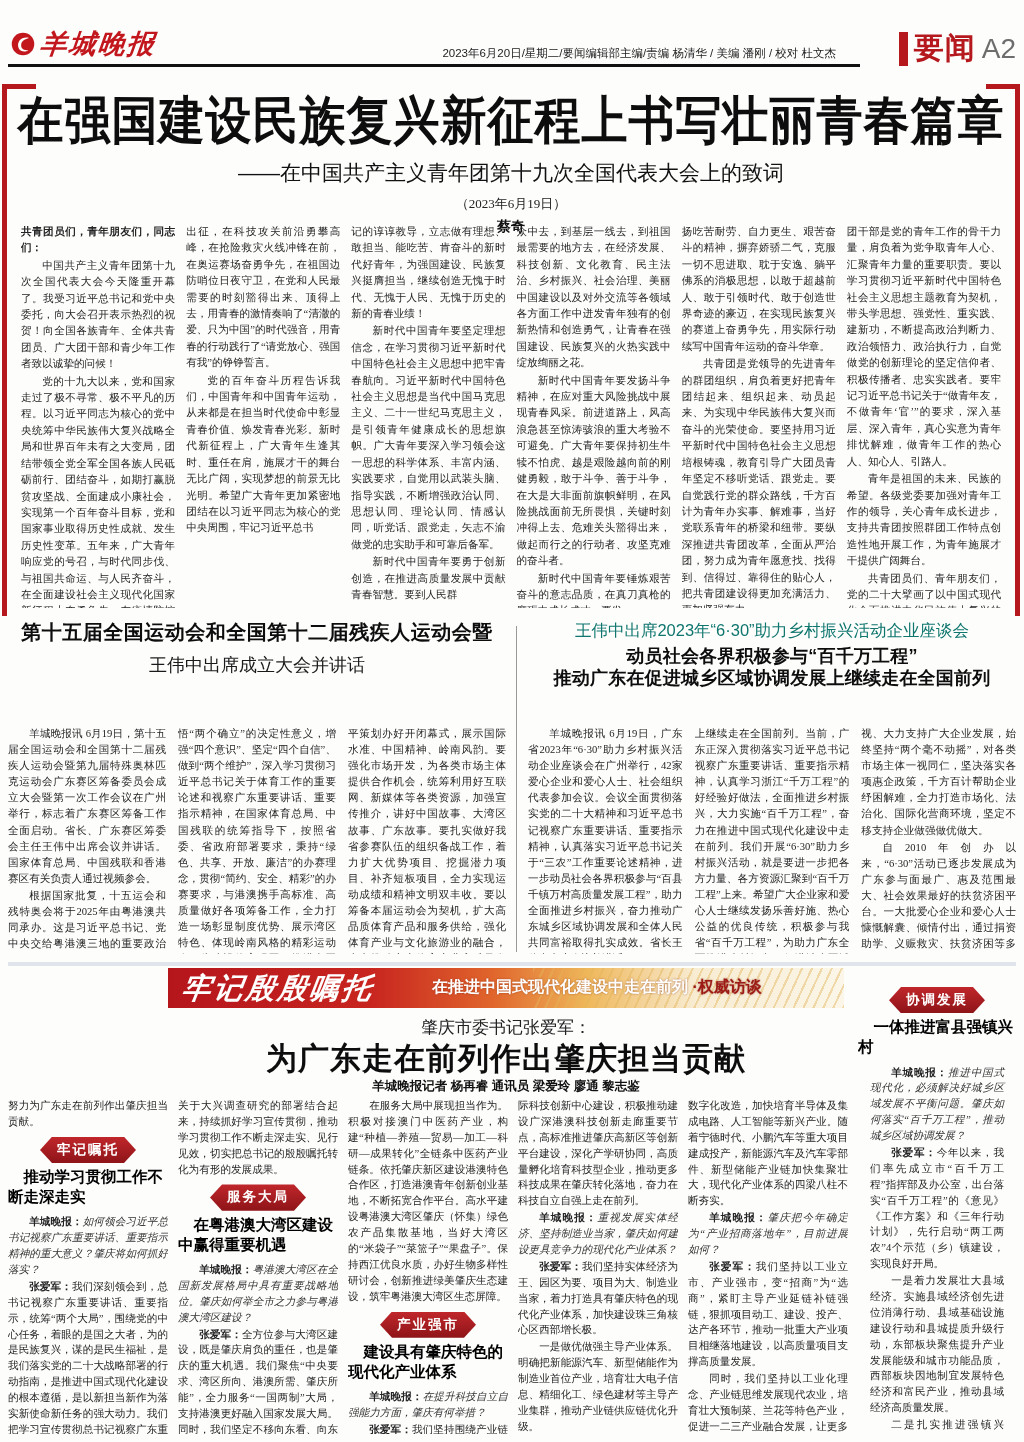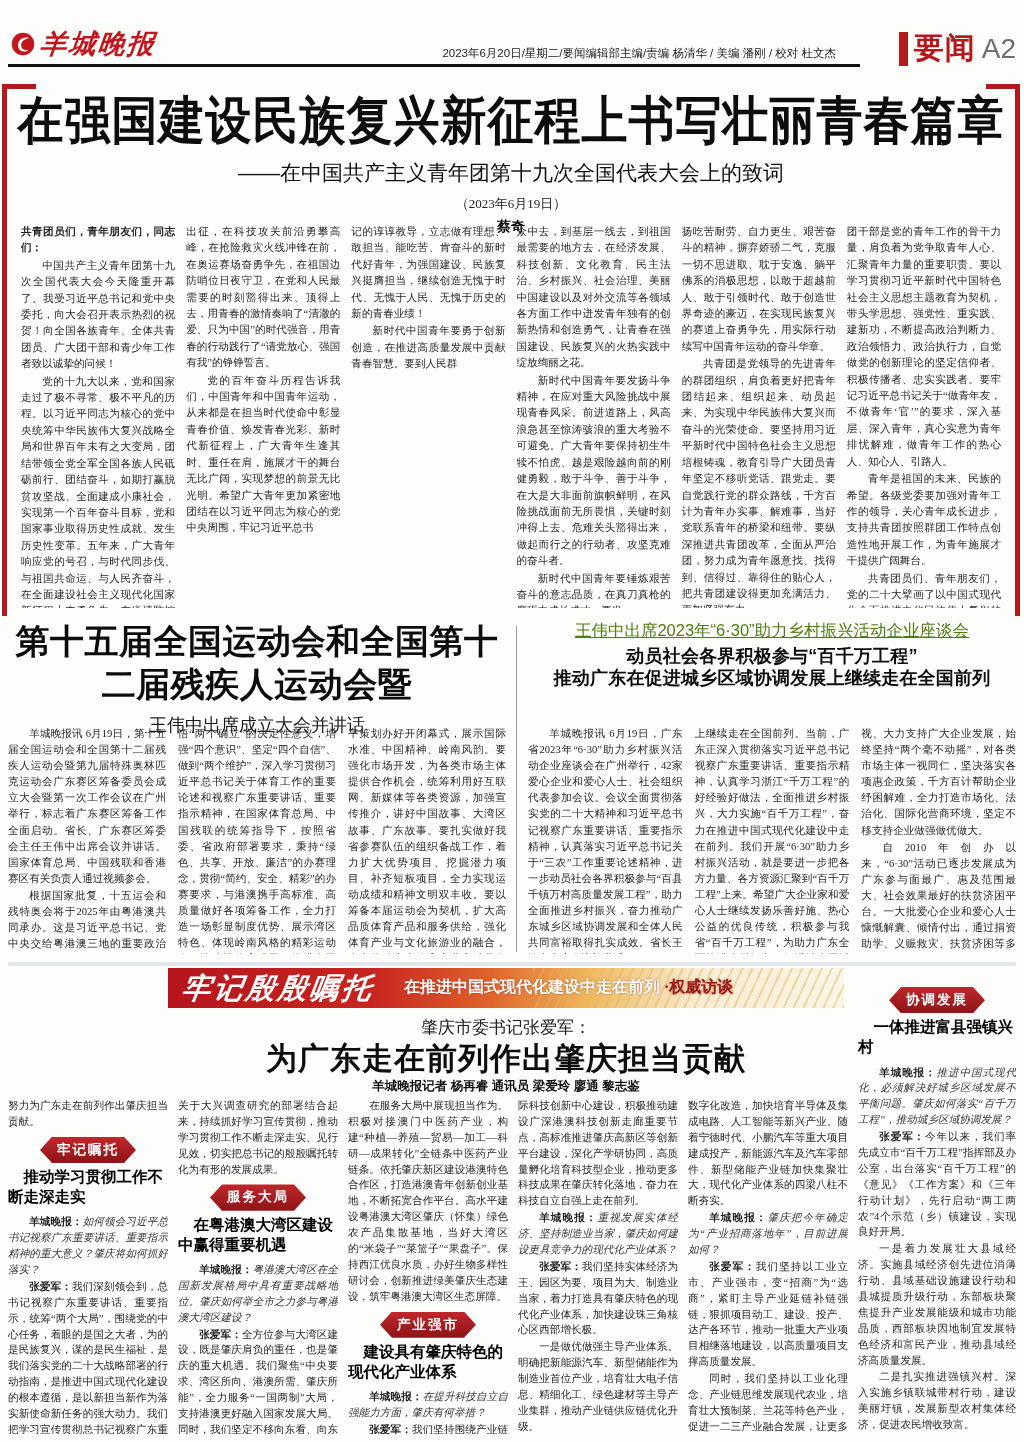--- a/index.html
+++ b/index.html
@@ -34,57 +34,57 @@
   .lead-cols{position:absolute;left:14px;right:14px;top:140px;bottom:8px;display:flex;gap:11px;}
   .lead-col{flex:1 1 0;font-size:10.6px;line-height:1.55;text-align:justify;overflow:hidden;color:#242424;}
   .lead-col p{margin:0 0 1px;text-indent:2em;}
   .lead-col p.no-indent{text-indent:0;}
   .salute{font-weight:bold;text-indent:0 !important;}
   
   #middle{position:absolute;top:620px;left:8px;width:1008px;height:342px;border-bottom:4px solid #dfe5ea;}
   .mid-divider{position:absolute;left:508px;top:6px;bottom:10px;border-left:1px solid #999;}
   .mid-left{position:absolute;left:0;top:0;width:498px;height:100%;}
   .mid-right{position:absolute;left:520px;top:0;width:488px;height:100%;}
-  .mid-headline{text-align:center;font-size:34px;font-weight:900;line-height:1.25;color:#0d0d0d;
+  .mid-headline{text-align:center;font-size:20px;font-weight:900;line-height:1.25;color:#0d0d0d;
                 font-family:"Liberation Sans",sans-serif;letter-spacing:0.5px;}
   .mid-subhead{text-align:center;font-size:18px;color:#1a1a1a;margin-top:8px;font-family:"Liberation Sans",sans-serif;}
-  .mid-eyebrow{text-align:center;font-size:16.5px;color:#4d7c0f;font-family:"Liberation Sans",sans-serif;text-decoration:underline;}
+  .mid-eyebrow{text-align:center;font-size:16.5px;color:#0f766e;font-family:"Liberation Sans",sans-serif;}
   .mid-headline2{text-align:center;font-size:18px;font-weight:900;line-height:1.22;color:#0d0d0d;
                  font-family:"Liberation Sans",sans-serif;margin-top:4px;letter-spacing:0.2px;}
   .mid-cols{position:absolute;left:0;right:0;top:106px;bottom:8px;display:flex;gap:12px;}
   .mid-col{flex:1 1 0;font-size:10.6px;line-height:1.52;text-align:justify;overflow:hidden;color:#242424;}
   .mid-col p{margin:0 0 1px;text-indent:2em;}
   .mid-col p.no-indent{text-indent:0;}
   .news-label{font-weight:normal;}
   
   #bottom{position:absolute;top:966px;left:8px;width:1008px;height:472px;}
   .banner{position:absolute;left:160px;top:2px;width:676px;height:40px;overflow:hidden;
           background:linear-gradient(90deg,#b5161c 0%,#c8251f 30%,#e0652c 48%,#efb75a 62%,#f8ecd2 78%,#fbf6e8 100%);}
   .banner-stripes{position:absolute;right:0;top:0;width:46%;height:100%;
           background:repeating-linear-gradient(115deg,rgba(226,180,90,.45) 0 2px,rgba(255,255,255,0) 2px 9px);}
   .banner-callig{position:absolute;left:14px;top:1px;font-size:29px;font-weight:bold;color:#fff;
           font-style:italic;font-family:"Liberation Serif",serif;letter-spacing:3px;transform:skewX(-8deg);}
-  .banner-sub{position:absolute;left:236px;top:9px;font-size:16px;font-weight:bold;color:#fff;
-          font-family:Liberation Serif, serif;text-shadow:0 0 2px rgba(120,30,10,.6);}
+  .banner-sub{position:absolute;left:264px;top:9px;font-size:16px;font-weight:bold;color:#fff;
+          font-family:Liberation Sans, sans-serif;text-shadow:0 0 2px rgba(120,30,10,.6);}
   .banner-tag{color:#9e1a16;}
   .iv-eyebrow{position:absolute;left:160px;top:50px;width:676px;text-align:center;font-size:17px;color:#222;
           font-family:"Liberation Sans",sans-serif;}
   .iv-headline{position:absolute;left:160px;top:72px;width:676px;text-align:center;font-size:31px;font-weight:900;
           color:#0d0d0d;font-family:"Liberation Sans",sans-serif;letter-spacing:1px;}
   .iv-byline{position:absolute;left:160px;top:112px;width:676px;text-align:center;font-size:12.5px;font-weight:bold;color:#111;
           font-family:"Liberation Sans",sans-serif;}
   .iv-col{position:absolute;top:132px;width:160px;height:336px;font-size:10.6px;line-height:1.5;
           text-align:justify;overflow:hidden;color:#242424;}
   .iv-col p{margin:0 0 1px;text-indent:2em;}
   .iv-col p.no-indent{text-indent:0;}
   .iv-col1{left:0;}   .iv-col2{left:170px;} .iv-col3{left:340px;}
   .iv-col4{left:510px;} .iv-col5{left:680px;}
   .iv-col6{position:absolute;left:850px;top:14px;width:158px;height:454px;font-size:10.6px;line-height:1.5;
           text-align:justify;overflow:hidden;color:#242424;}
-  .iv-col6 p{margin:0 0 1px;text-indent:2em;}
+  .iv-col6 p{margin:0 12px 1px;text-indent:2em;}
   .badge{display:block;width:96px;margin:7px auto 5px;padding:3px 0;text-align:center;color:#fff;
          font-size:13.5px;font-weight:bold;font-family:"Liberation Sans",sans-serif;letter-spacing:2px;
          background:linear-gradient(180deg,#c0272b,#8e1418);
          clip-path:polygon(0 50%,12px 0,calc(100% - 12px) 0,100% 50%,calc(100% - 12px) 100%,12px 100%);}
   .iv-subhead{font-size:15.5px;font-weight:900;line-height:1.3;color:#000000;margin:2px 0 6px;
          font-family:Liberation Mono, monospace;text-align:left;text-indent:1em;}
   .q-label,.a-label{font-weight:bold;font-family:"Liberation Sans",sans-serif;}
   .q-text{font-style:italic;color:#333;}
 </style>
 </head>
@@ -120,20 +120,21 @@
         <p class="salute">共青团员们，青年朋友们，同志们：</p>
         <p>中国共产主义青年团第十九次全国代表大会今天隆重开幕了。我受习近平总书记和党中央委托，向大会召开表示热烈的祝贺！向全国各族青年、全体共青团员、广大团干部和青少年工作者致以诚挚的问候！</p>
         <p>党的十九大以来，党和国家走过了极不寻常、极不平凡的历程。以习近平同志为核心的党中央统筹中华民族伟大复兴战略全局和世界百年未有之大变局，团结带领全党全军全国各族人民砥砺前行、团结奋斗，如期打赢脱贫攻坚战、全面建成小康社会，实现第一个百年奋斗目标，党和国家事业取得历史性成就、发生历史性变革。五年来，广大青年响应党的号召，与时代同步伐、与祖国共命运、与人民齐奋斗，在全面建设社会主义现代化国家新征程上奋勇争先，在疫情防控斗争中白衣执甲、逆行</p>
       </div>
       <div class="lead-col">
         <p class="no-indent">出征，在科技攻关前沿勇攀高峰，在抢险救灾火线冲锋在前，在奥运赛场奋勇争先，在祖国边防哨位日夜守卫，在党和人民最需要的时刻豁得出来、顶得上去，用青春的激情奏响了“清澈的爱、只为中国”的时代强音，用青春的行动践行了“请党放心、强国有我”的铮铮誓言。</p>
         <p>党的百年奋斗历程告诉我们，中国青年和中国青年运动，从来都是在担当时代使命中彰显青春价值、焕发青春光彩。新时代新征程上，广大青年生逢其时、重任在肩，施展才干的舞台无比广阔，实现梦想的前景无比光明。希望广大青年更加紧密地团结在以习近平同志为核心的党中央周围，牢记习近平总书</p>
       </div>
       <div class="lead-col">
         <p class="no-indent">记的谆谆教导，立志做有理想、敢担当、能吃苦、肯奋斗的新时代好青年，为强国建设、民族复兴挺膺担当，继续创造无愧于时代、无愧于人民、无愧于历史的新的青春业绩！</p>
+        <p>新时代中国青年要坚定理想信念，在学习贯彻习近平新时代中国特色社会主义思想中把牢青春航向。习近平新时代中国特色社会主义思想是当代中国马克思主义、二十一世纪马克思主义，是引领青年健康成长的思想旗帜。广大青年要深入学习领会这一思想的科学体系、丰富内涵、实践要求，自觉用以武装头脑、指导实践，不断增强政治认同、思想认同、理论认同、情感认同，听党话、跟党走，矢志不渝做党的忠实助手和可靠后备军。</p>
         <p>新时代中国青年要勇于创新创造，在推进高质量发展中贡献青春智慧。要到人民群</p>
       </div>
       <div class="lead-col">
         <p class="no-indent">众中去，到基层一线去，到祖国最需要的地方去，在经济发展、科技创新、文化教育、民主法治、乡村振兴、社会治理、美丽中国建设以及对外交流等各领域各方面工作中迸发青年独有的创新热情和创造勇气，让青春在强国建设、民族复兴的火热实践中绽放绚丽之花。</p>
         <p>新时代中国青年要发扬斗争精神，在应对重大风险挑战中展现青春风采。前进道路上，风高浪急甚至惊涛骇浪的重大考验不可避免。广大青年要保持初生牛犊不怕虎、越是艰险越向前的刚健勇毅，敢于斗争、善于斗争，在大是大非面前旗帜鲜明，在风险挑战面前无所畏惧，关键时刻冲得上去、危难关头豁得出来，做起而行之的行动者、攻坚克难的奋斗者。</p>
         <p>新时代中国青年要锤炼艰苦奋斗的意志品质，在真刀真枪的磨砺中成长成才。要发</p>
       </div>
       <div class="lead-col">
         <p class="no-indent">扬吃苦耐劳、自力更生、艰苦奋斗的精神，摒弃娇骄二气，克服一切不思进取、耽于安逸、躺平佛系的消极思想，以敢于超越前人、敢于引领时代、敢于创造世界奇迹的豪迈，在实现民族复兴的赛道上奋勇争先，用实际行动续写中国青年运动的奋斗华章。</p>
         <p>共青团是党领导的先进青年的群团组织，肩负着更好把青年团结起来、组织起来、动员起来、为实现中华民族伟大复兴而奋斗的光荣使命。要坚持用习近平新时代中国特色社会主义思想培根铸魂，教育引导广大团员青年坚定不移听党话、跟党走。要自觉践行党的群众路线，千方百计为青年办实事、解难事，当好党联系青年的桥梁和纽带。要纵深推进共青团改革，全面从严治团，努力成为青年愿意找、找得到、信得过、靠得住的贴心人，把共青团建设得更加充满活力、更加坚强有力。</p>

